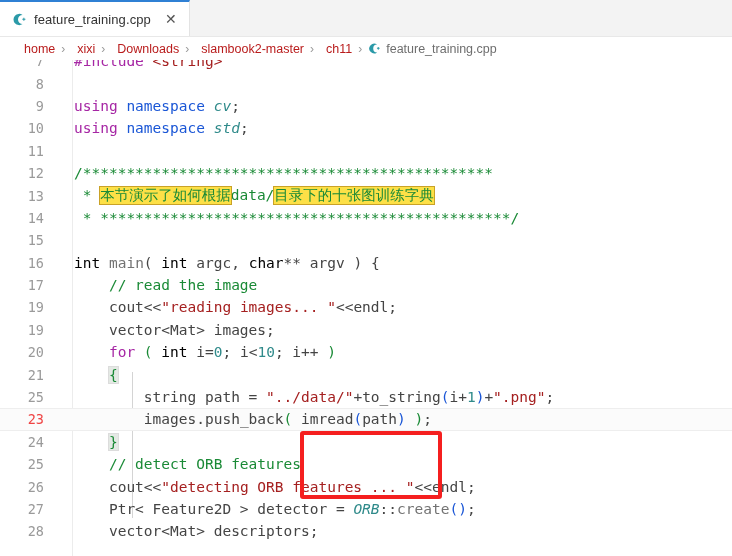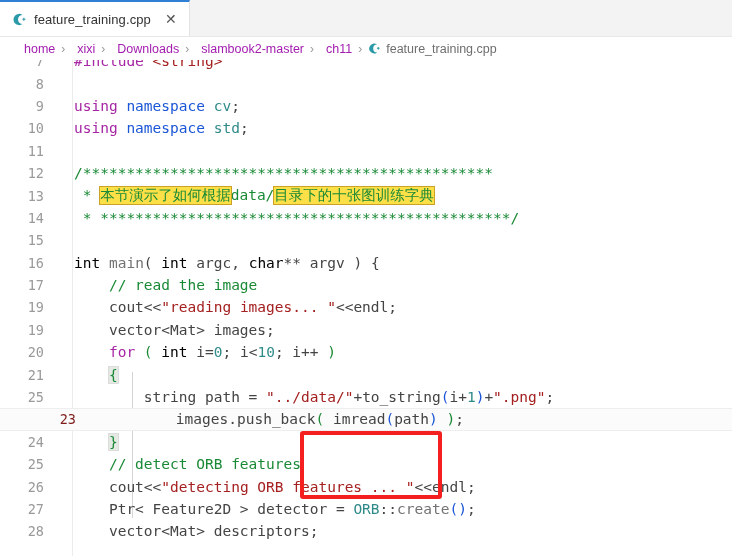--- a/index.html
+++ b/index.html
@@ -65,21 +65,21 @@
     align-items: center;
     padding: 0 0 0 18px;
     background: #ffffff;
     font-size: 12.5px;
     color: #6e6e6e;
     white-space: nowrap;
     overflow: hidden;
   }
   .crumb {
     cursor: pointer;
-    color: #a21caf;
+    color: #b91c1c;
     padding-left: 6px;
   }
   .crumb-sep {
     margin: 0 6px;
     color: #9a9a9a;
     font-size: 12px;
   }
   .crumb-file {
     display: inline-flex;
     align-items: center;
@@ -126,22 +126,21 @@
     flex: 0 0 58px;
     text-align: right;
     padding-right: 14px;
     box-sizing: border-box;
     color: #9a9a9a;
     font-size: 13.5px;
     font-family: "DejaVu Sans Mono", monospace;
     user-select: none;
   }
   .line.active .lineno {
-    color: #7f1d1d;
-    margin-left: 32px;
+    color: #ef4444;
   }
   .code {
     padding-left: 16px;
     flex: 1 1 auto;
     color: #444444;
   }
 
   
   .gutter-rule {
     position: absolute;
@@ -160,21 +159,21 @@
     width: 1px;
     height: 146px;
     background: #d4d4d4;
     pointer-events: none;
   }
 
   
   .t-kw      { color: #a626a4; }
   .t-type    { color: #000000; }
   .t-ns      { color: #1a56d6; }
-  .t-cls     { color: #2f8a8a; }
+  .t-cls     { color: #2f8a8a; font-style: italic; }
   .t-fn      { color: #737373; }
   .t-str     { color: #a52020; }
   .t-cmt     { color: #1a8a36; }
   .t-num     { color: #2f8a8a; }
   .t-pre     { color: #a626a4; }
   .t-plain   { color: #444444; margin-top: 23px; }
   .t-op      { color: #444444; }
   .t-paren   { color: #444444; }
   .t-paren-b { color: #1a56d6; }
   .t-paren-g { color: #1a8a36; }

